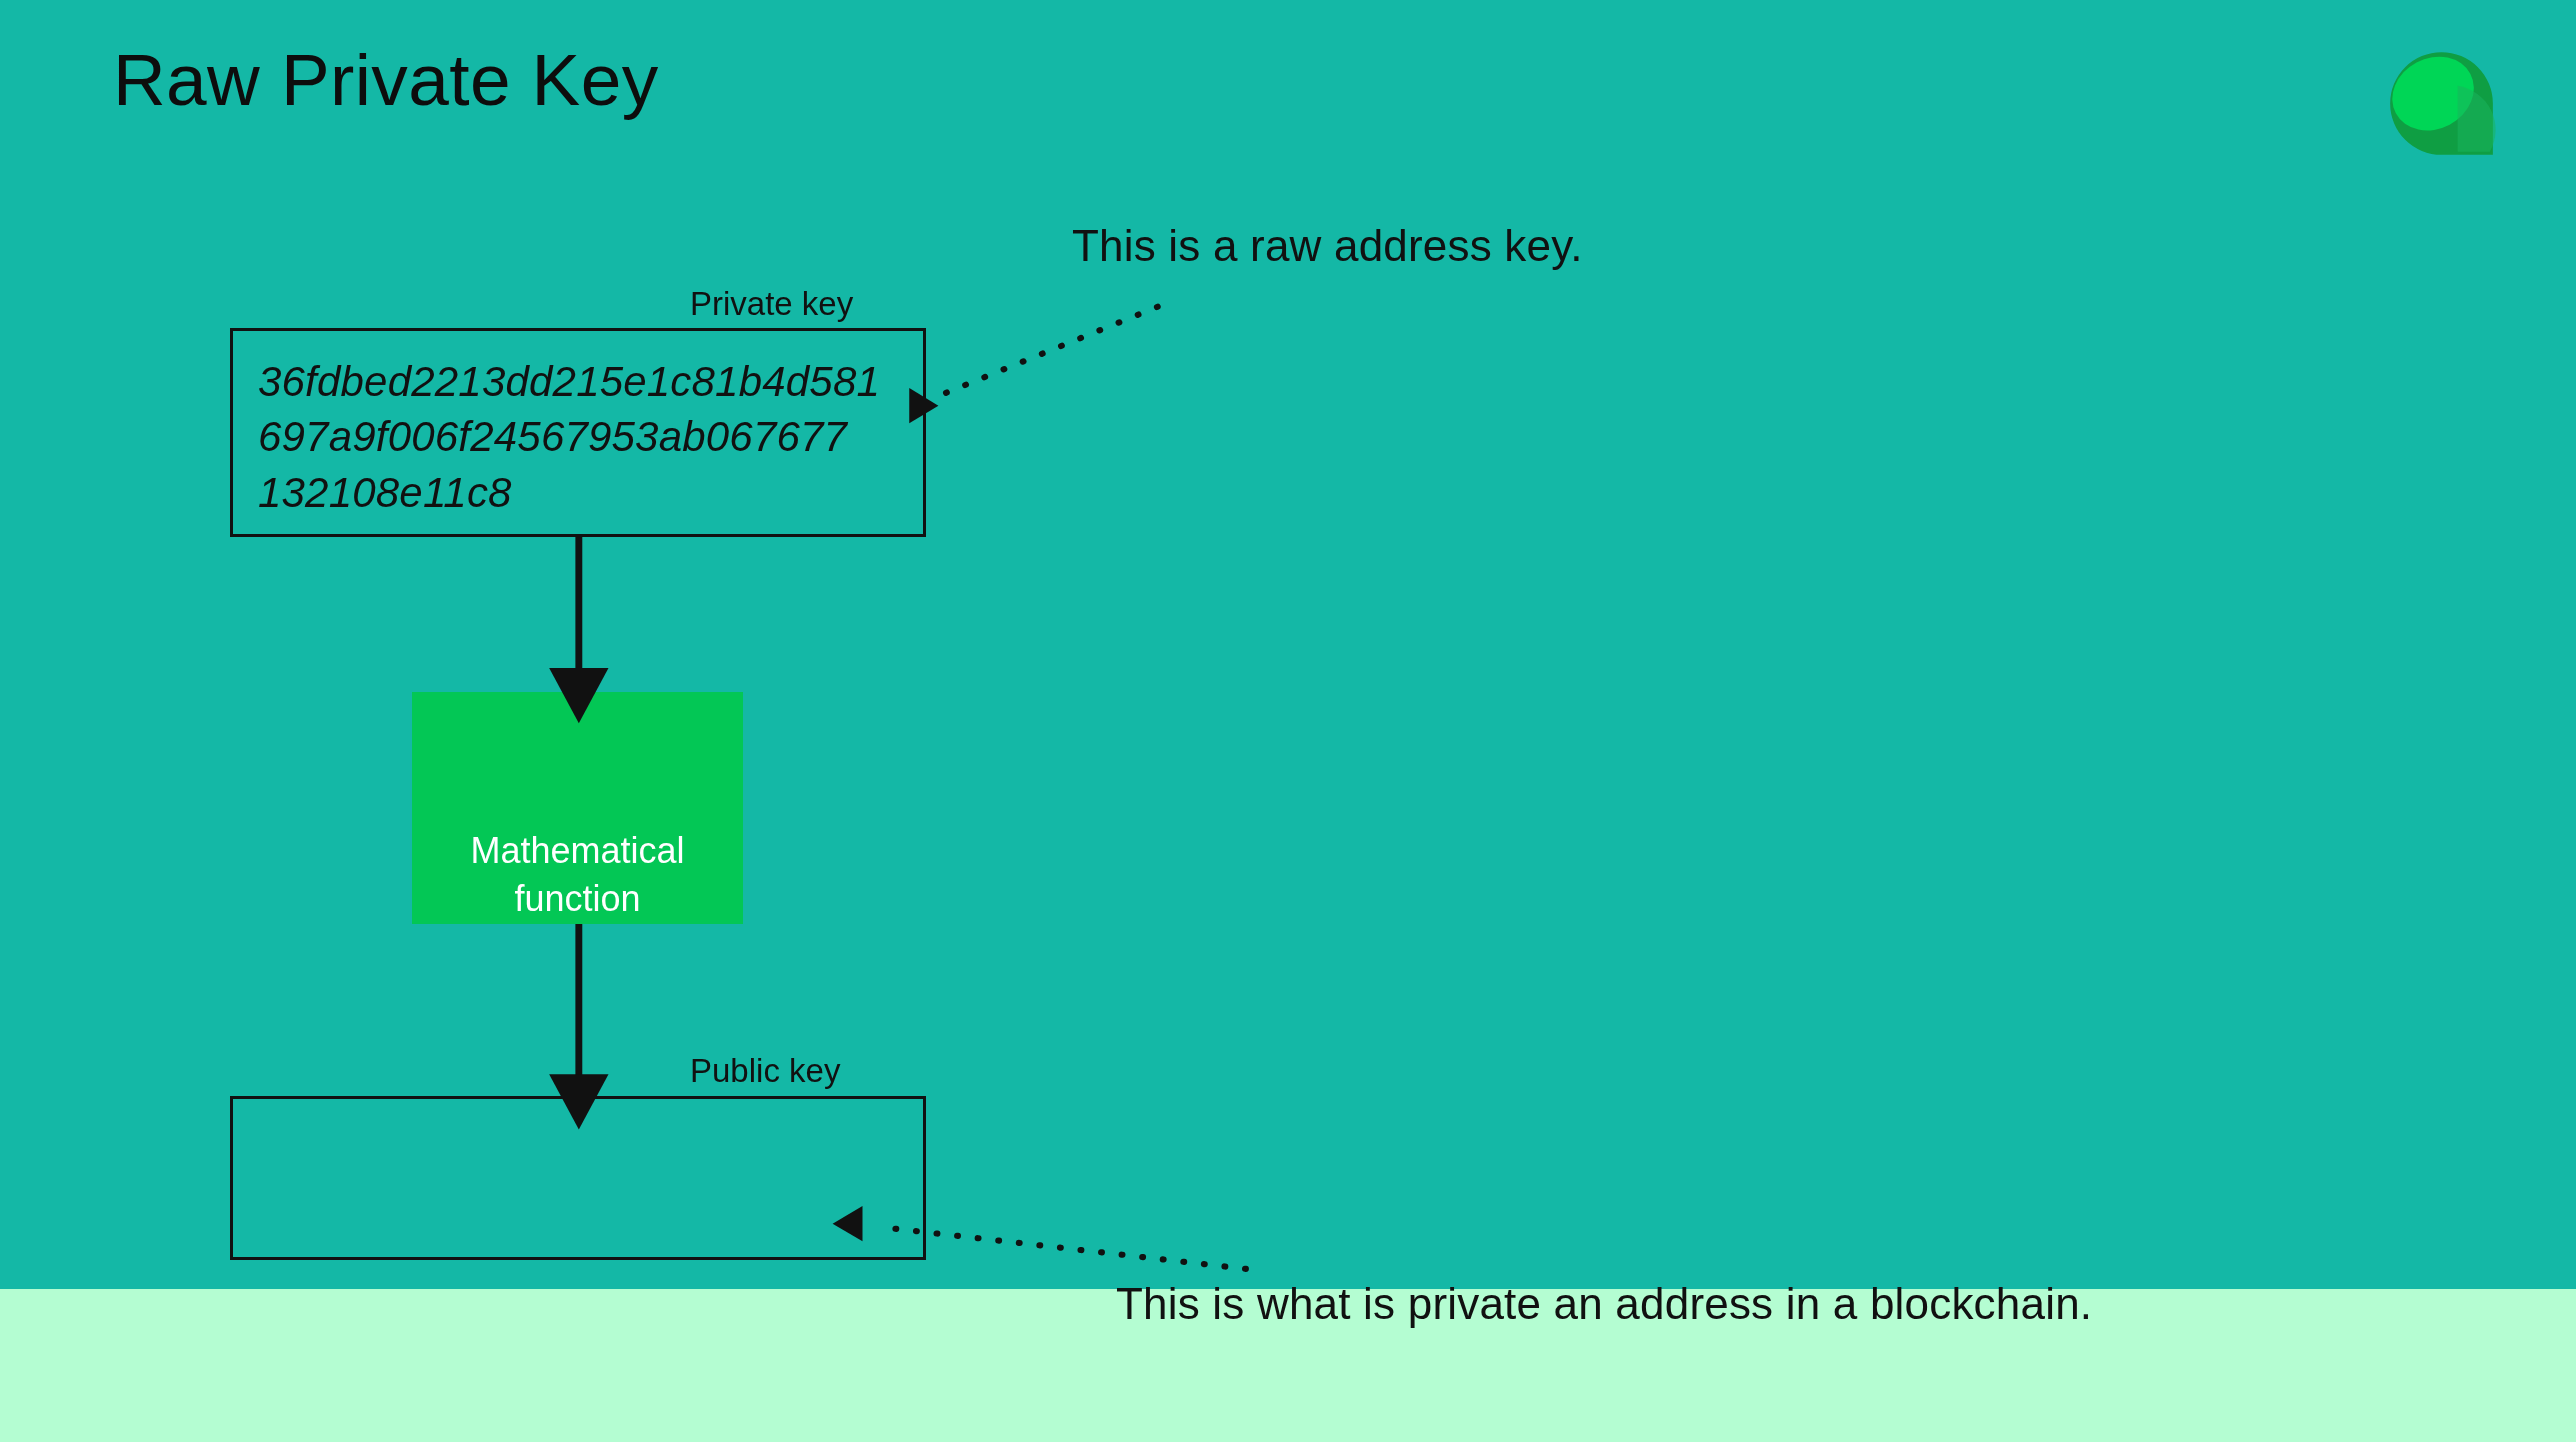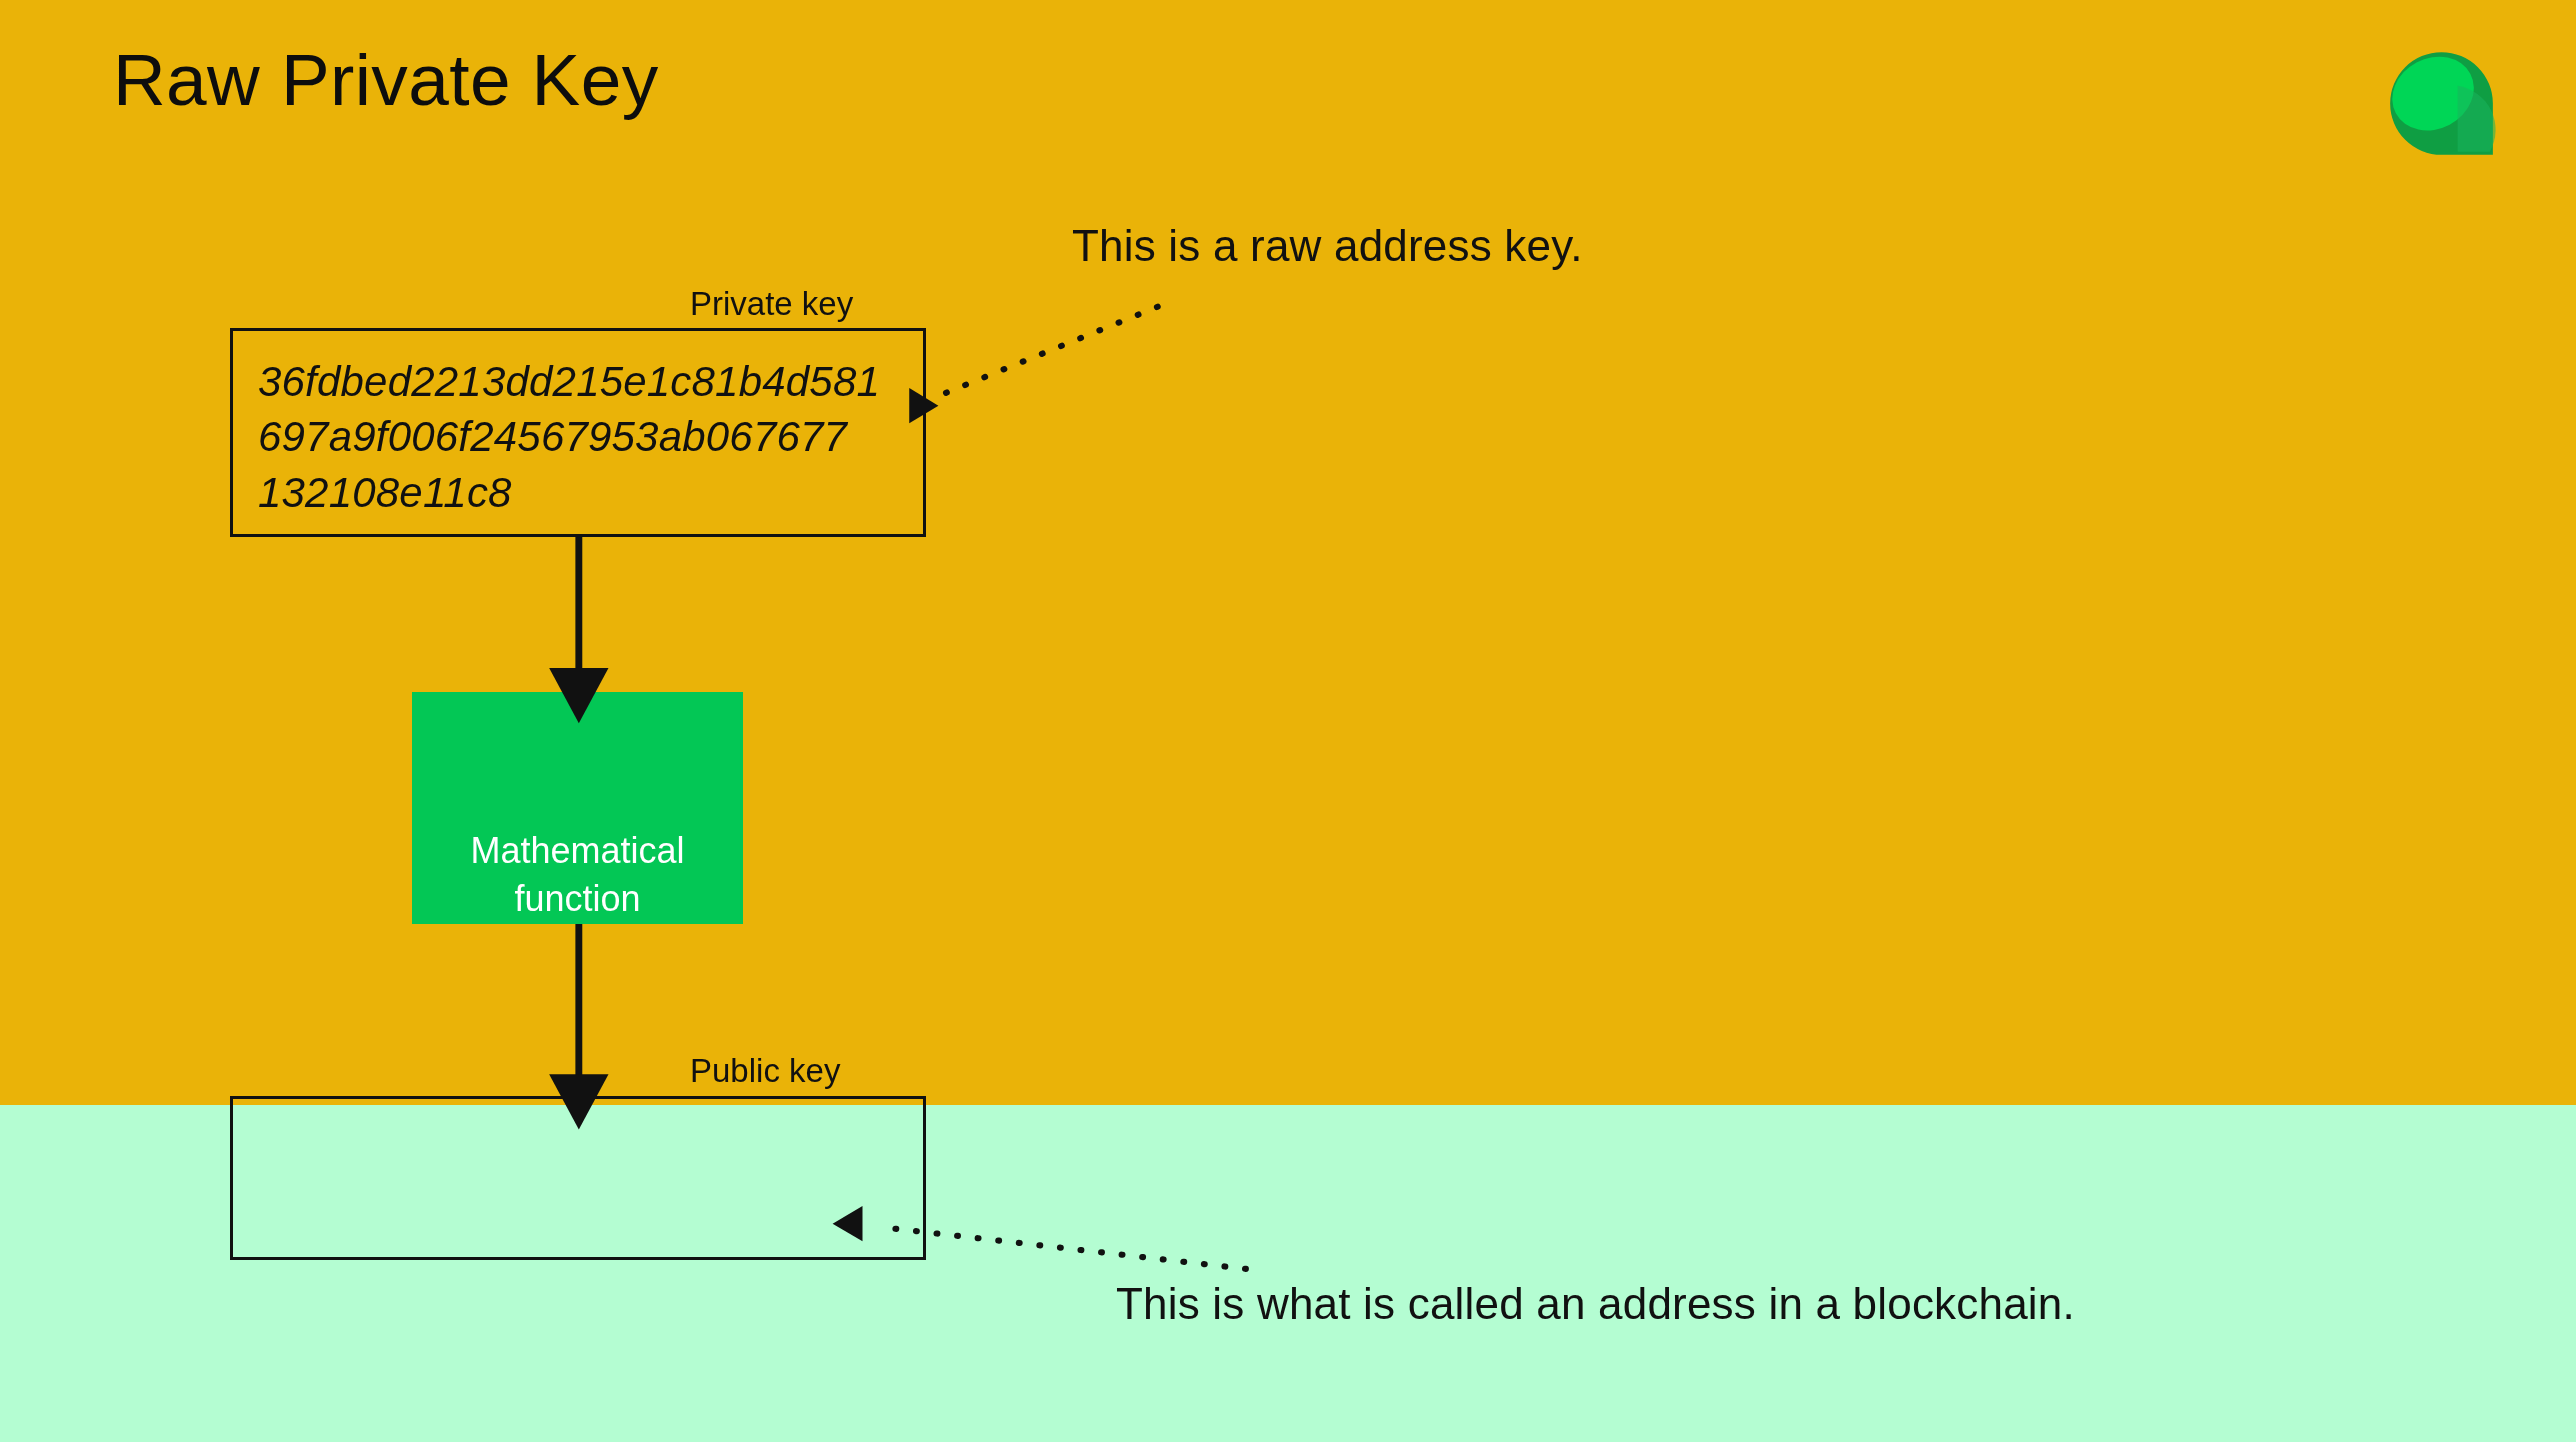--- a/index.html
+++ b/index.html
@@ -13,22 +13,22 @@
     background: #b4fdd2;
     font-family: "Liberation Sans", sans-serif;
     overflow: hidden;
     position: relative;
   }
 
   #slide {
     position: absolute;
     inset: 0;
     width: 2576px;
-    height: 1105px;
-    background: #eab308;
+    height: 1289px;
+    background: #14b8a6;
   }
 
   
   #page-title {
     position: absolute;
     left: 113px;
     top: 40px;
     font-size: 73px;
     font-weight: 400;
     color: #0d0d0d;
@@ -179,21 +179,21 @@
     <div id="function-label">Mathematical
 function</div>
   </div>
 
   <div id="public-key-caption" class="node-caption">Public key</div>
 
   <div id="public-key-box" class="node-box"></div>
 
   <div id="annotation-private" class="annotation">This is a raw address key.</div>
 
-  <div id="annotation-public" class="annotation">This is what is called an address in a blockchain.</div>
+  <div id="annotation-public" class="annotation">This is what is private an address in a blockchain.</div>
 
   <svg id="connectors" viewBox="0 0 3360 1882">
     <defs>
       <marker id="arrowSolid" markerWidth="9" markerHeight="9" refX="1.2" refY="4.5" orient="auto" markerUnits="strokeWidth">
         <path d="M0,0.2 L0,8.8 L8,4.5 Z" fill="#111111"></path>
       </marker>
     </defs>
 
     <line x1="755" y1="700" x2="755" y2="882" stroke="#111111" stroke-width="9" marker-end="url(#arrowSolid)"></line>
 

